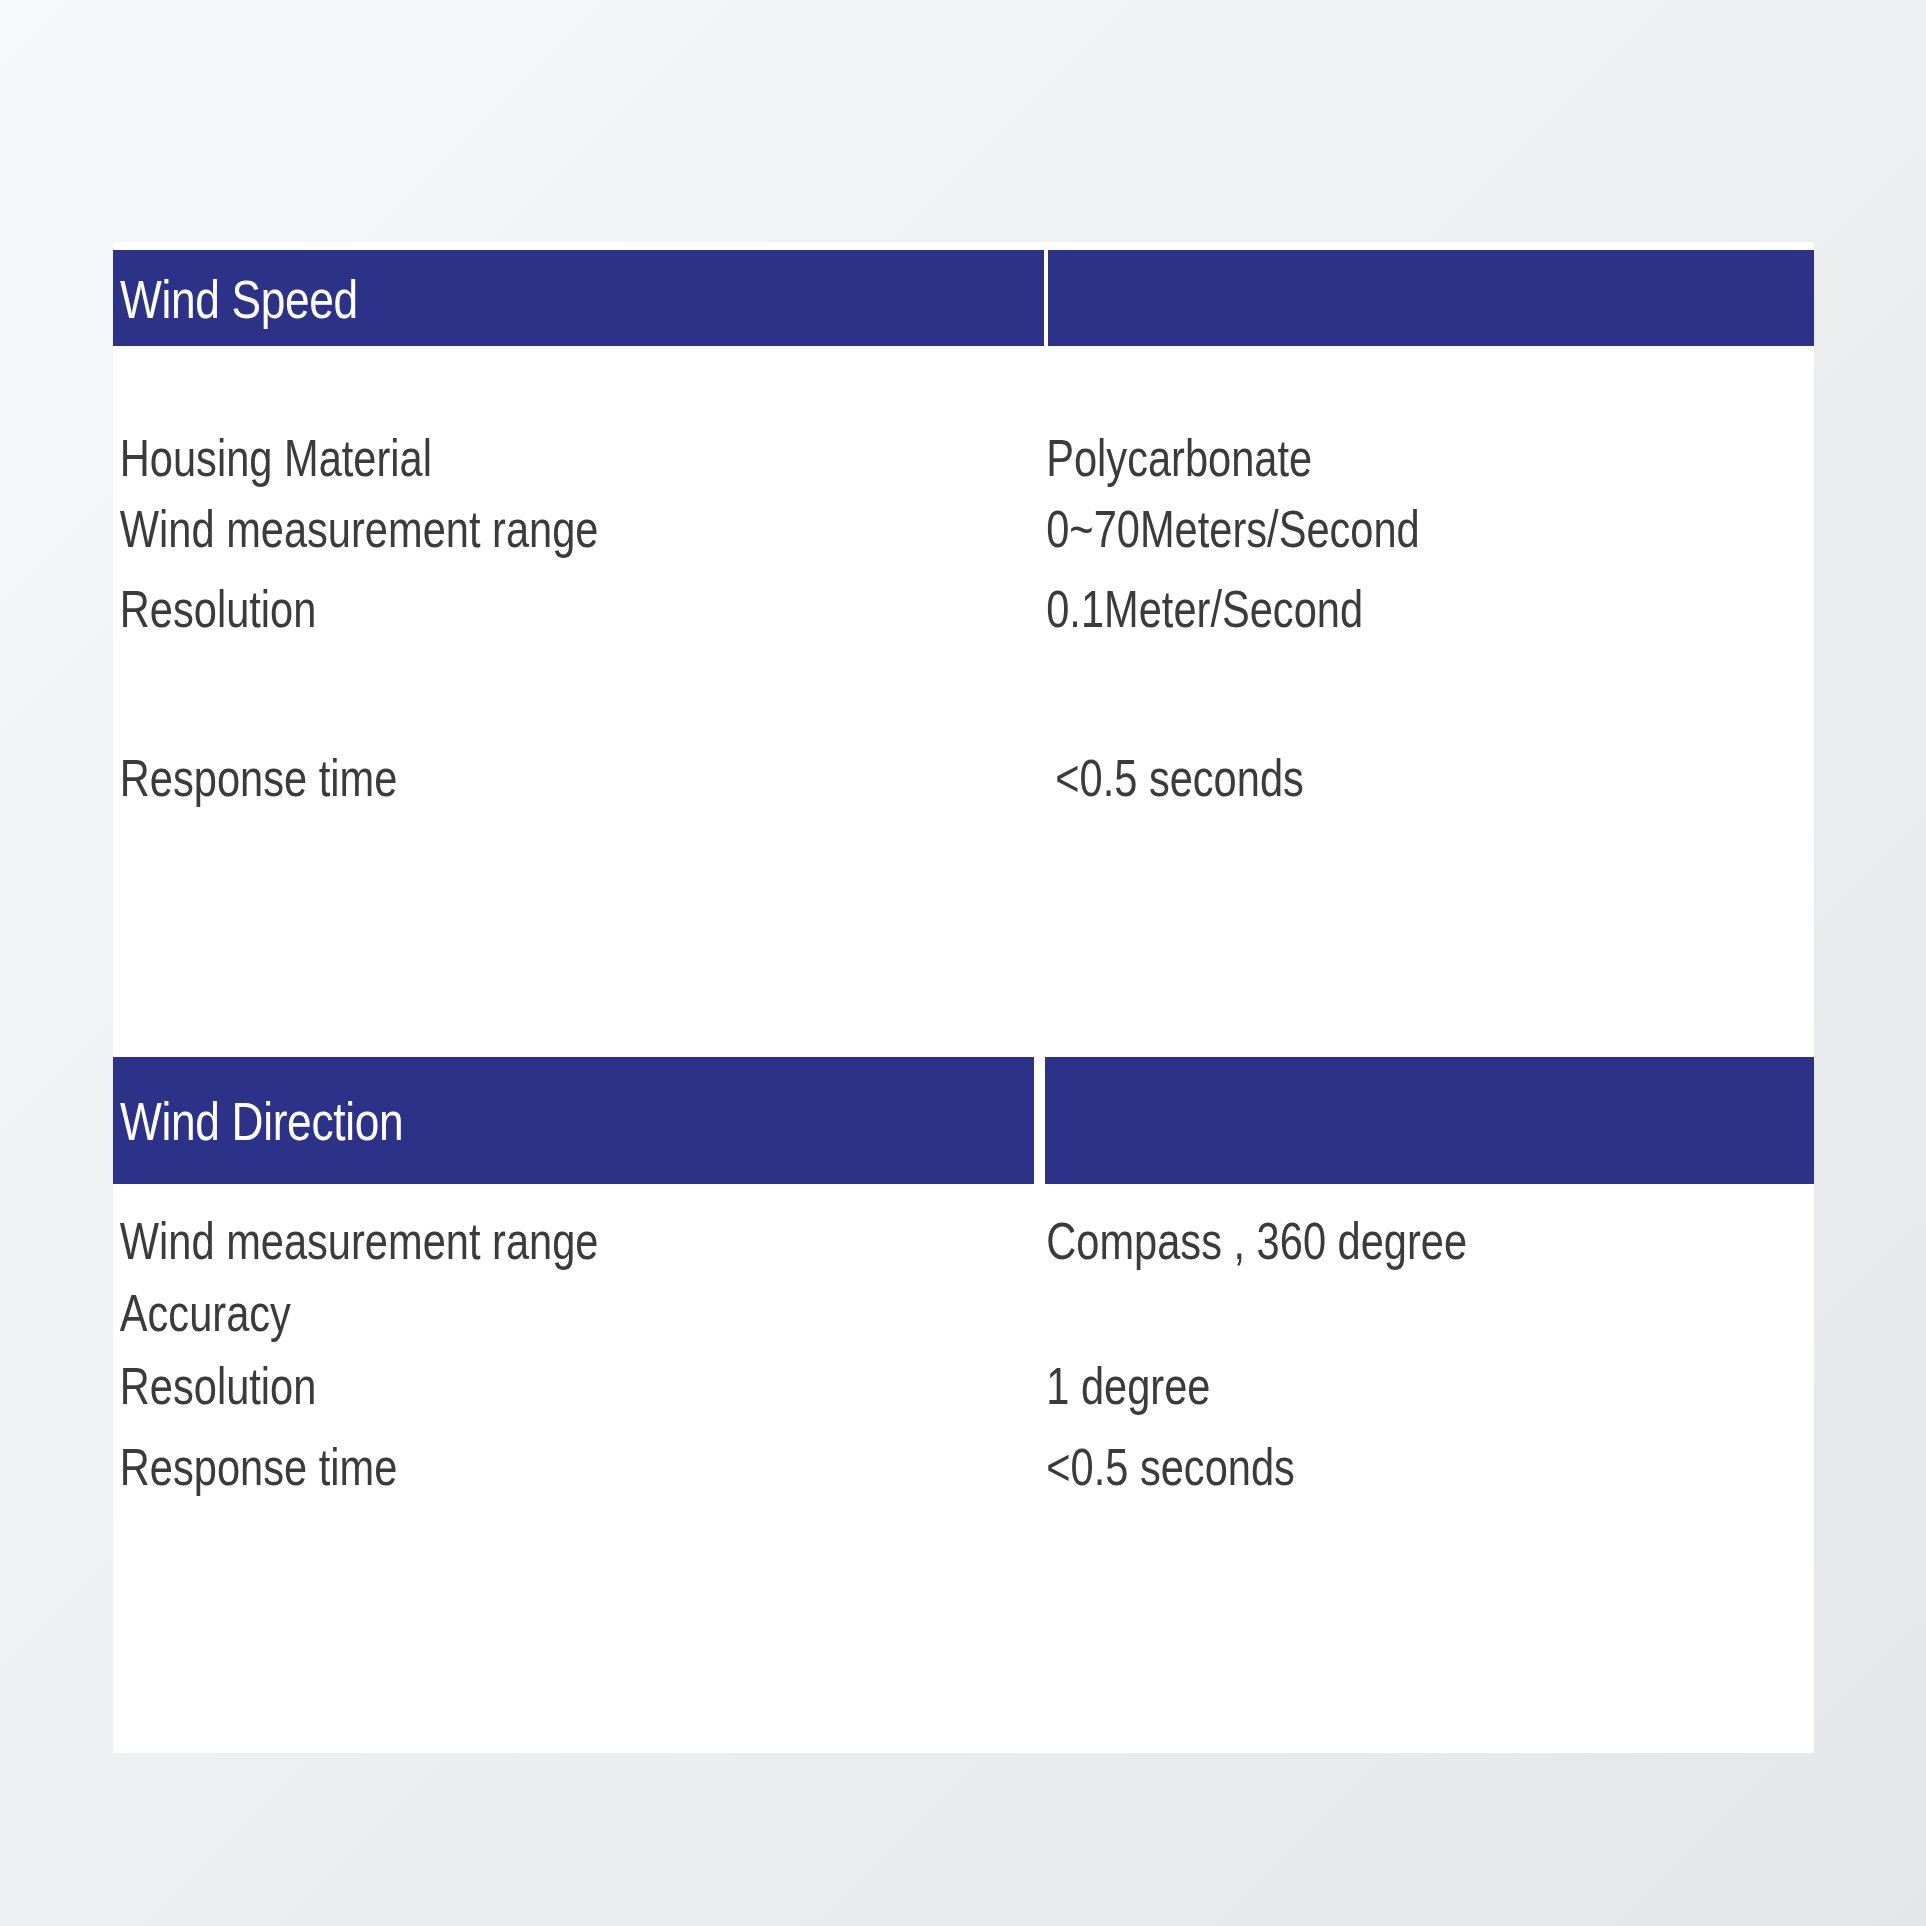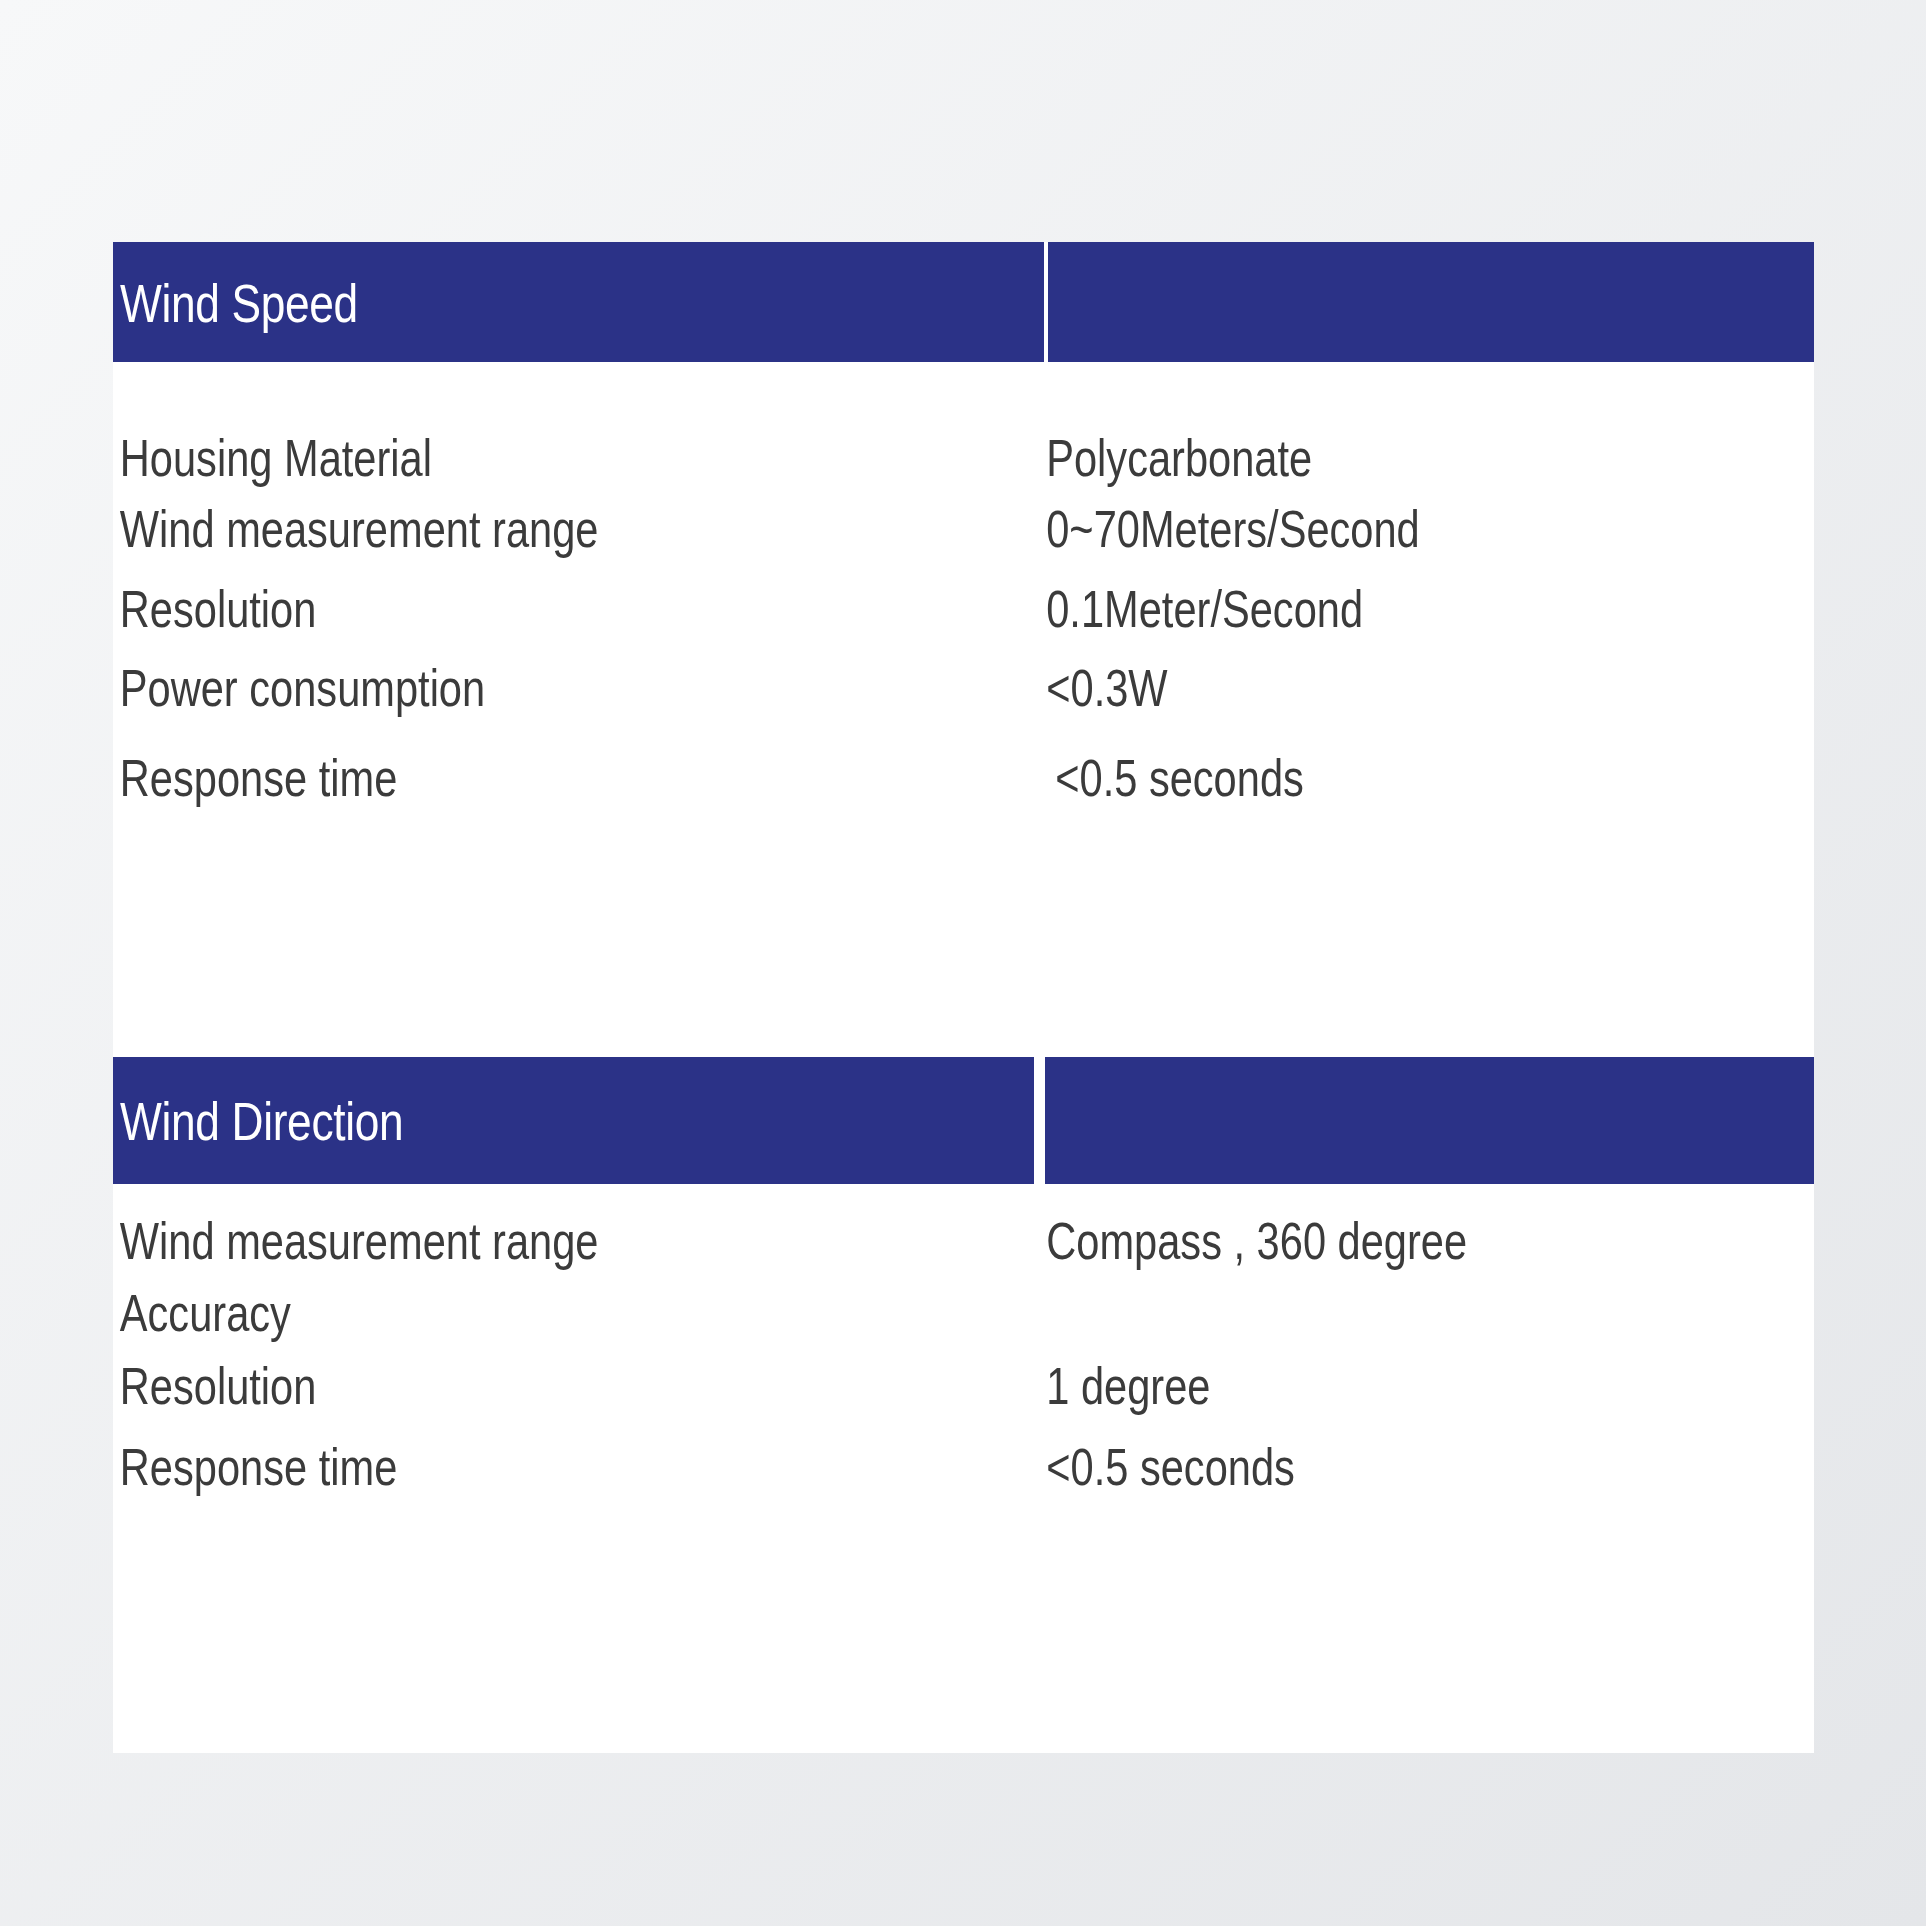--- a/index.html
+++ b/index.html
@@ -59,22 +59,22 @@
     line-height: 1;
     letter-spacing: -0.4px;
     transform: scaleX(0.82);
     transform-origin: left center;
     white-space: nowrap;
     padding-left: 8.5px;
     margin-top: 1.4px;
   }
 
   #header-wind-speed {
-    top: 0px;
-    height: 120px;
+    top: 8px;
+    height: 96px;
   }
   #header-wind-speed .hdr-left   { width: 931px; }
   #header-wind-speed .hdr-gap    { width: 4.2px; }
 
   #header-wind-direction {
     top: 815px;
     height: 127px;
   }
   #header-wind-direction .hdr-left { width: 921px; }
   #header-wind-direction .hdr-gap  { width: 10.6px; }
@@ -143,24 +143,20 @@
   <div class="spec-row" id="row-s1-1">
     <span class="spec-label" style="color: rgb(59, 59, 59);">Wind measurement range</span>
     <span class="spec-value" style="color: rgb(59, 59, 59);">0~70Meters/Second</span>
   </div>
 
   <div class="spec-row" id="row-s1-2">
     <span class="spec-label" style="color: rgb(59, 59, 59);">Resolution</span>
     <span class="spec-value" style="color: rgb(59, 59, 59);">0.1Meter/Second</span>
   </div>
 
-  <div class="spec-row" id="row-s1-3">
-    <span class="spec-label" style="color: rgb(59, 59, 59);">Power consumption</span>
-    <span class="spec-value" style="color: rgb(59, 59, 59);">&lt;0.3W</span>
-  </div>
 
   <div class="spec-row" id="row-s1-4">
     <span class="spec-label" style="color: rgb(59, 59, 59);">Response time</span>
     <span class="spec-value indented" style="color: rgb(59, 59, 59);">&lt;0.5 seconds</span>
   </div>
 
   <div class="section-header" id="header-wind-direction">
     <div class="hdr-left">
       <span class="section-title" style="color: rgb(255, 255, 255);">Wind Direction</span>
     </div>

